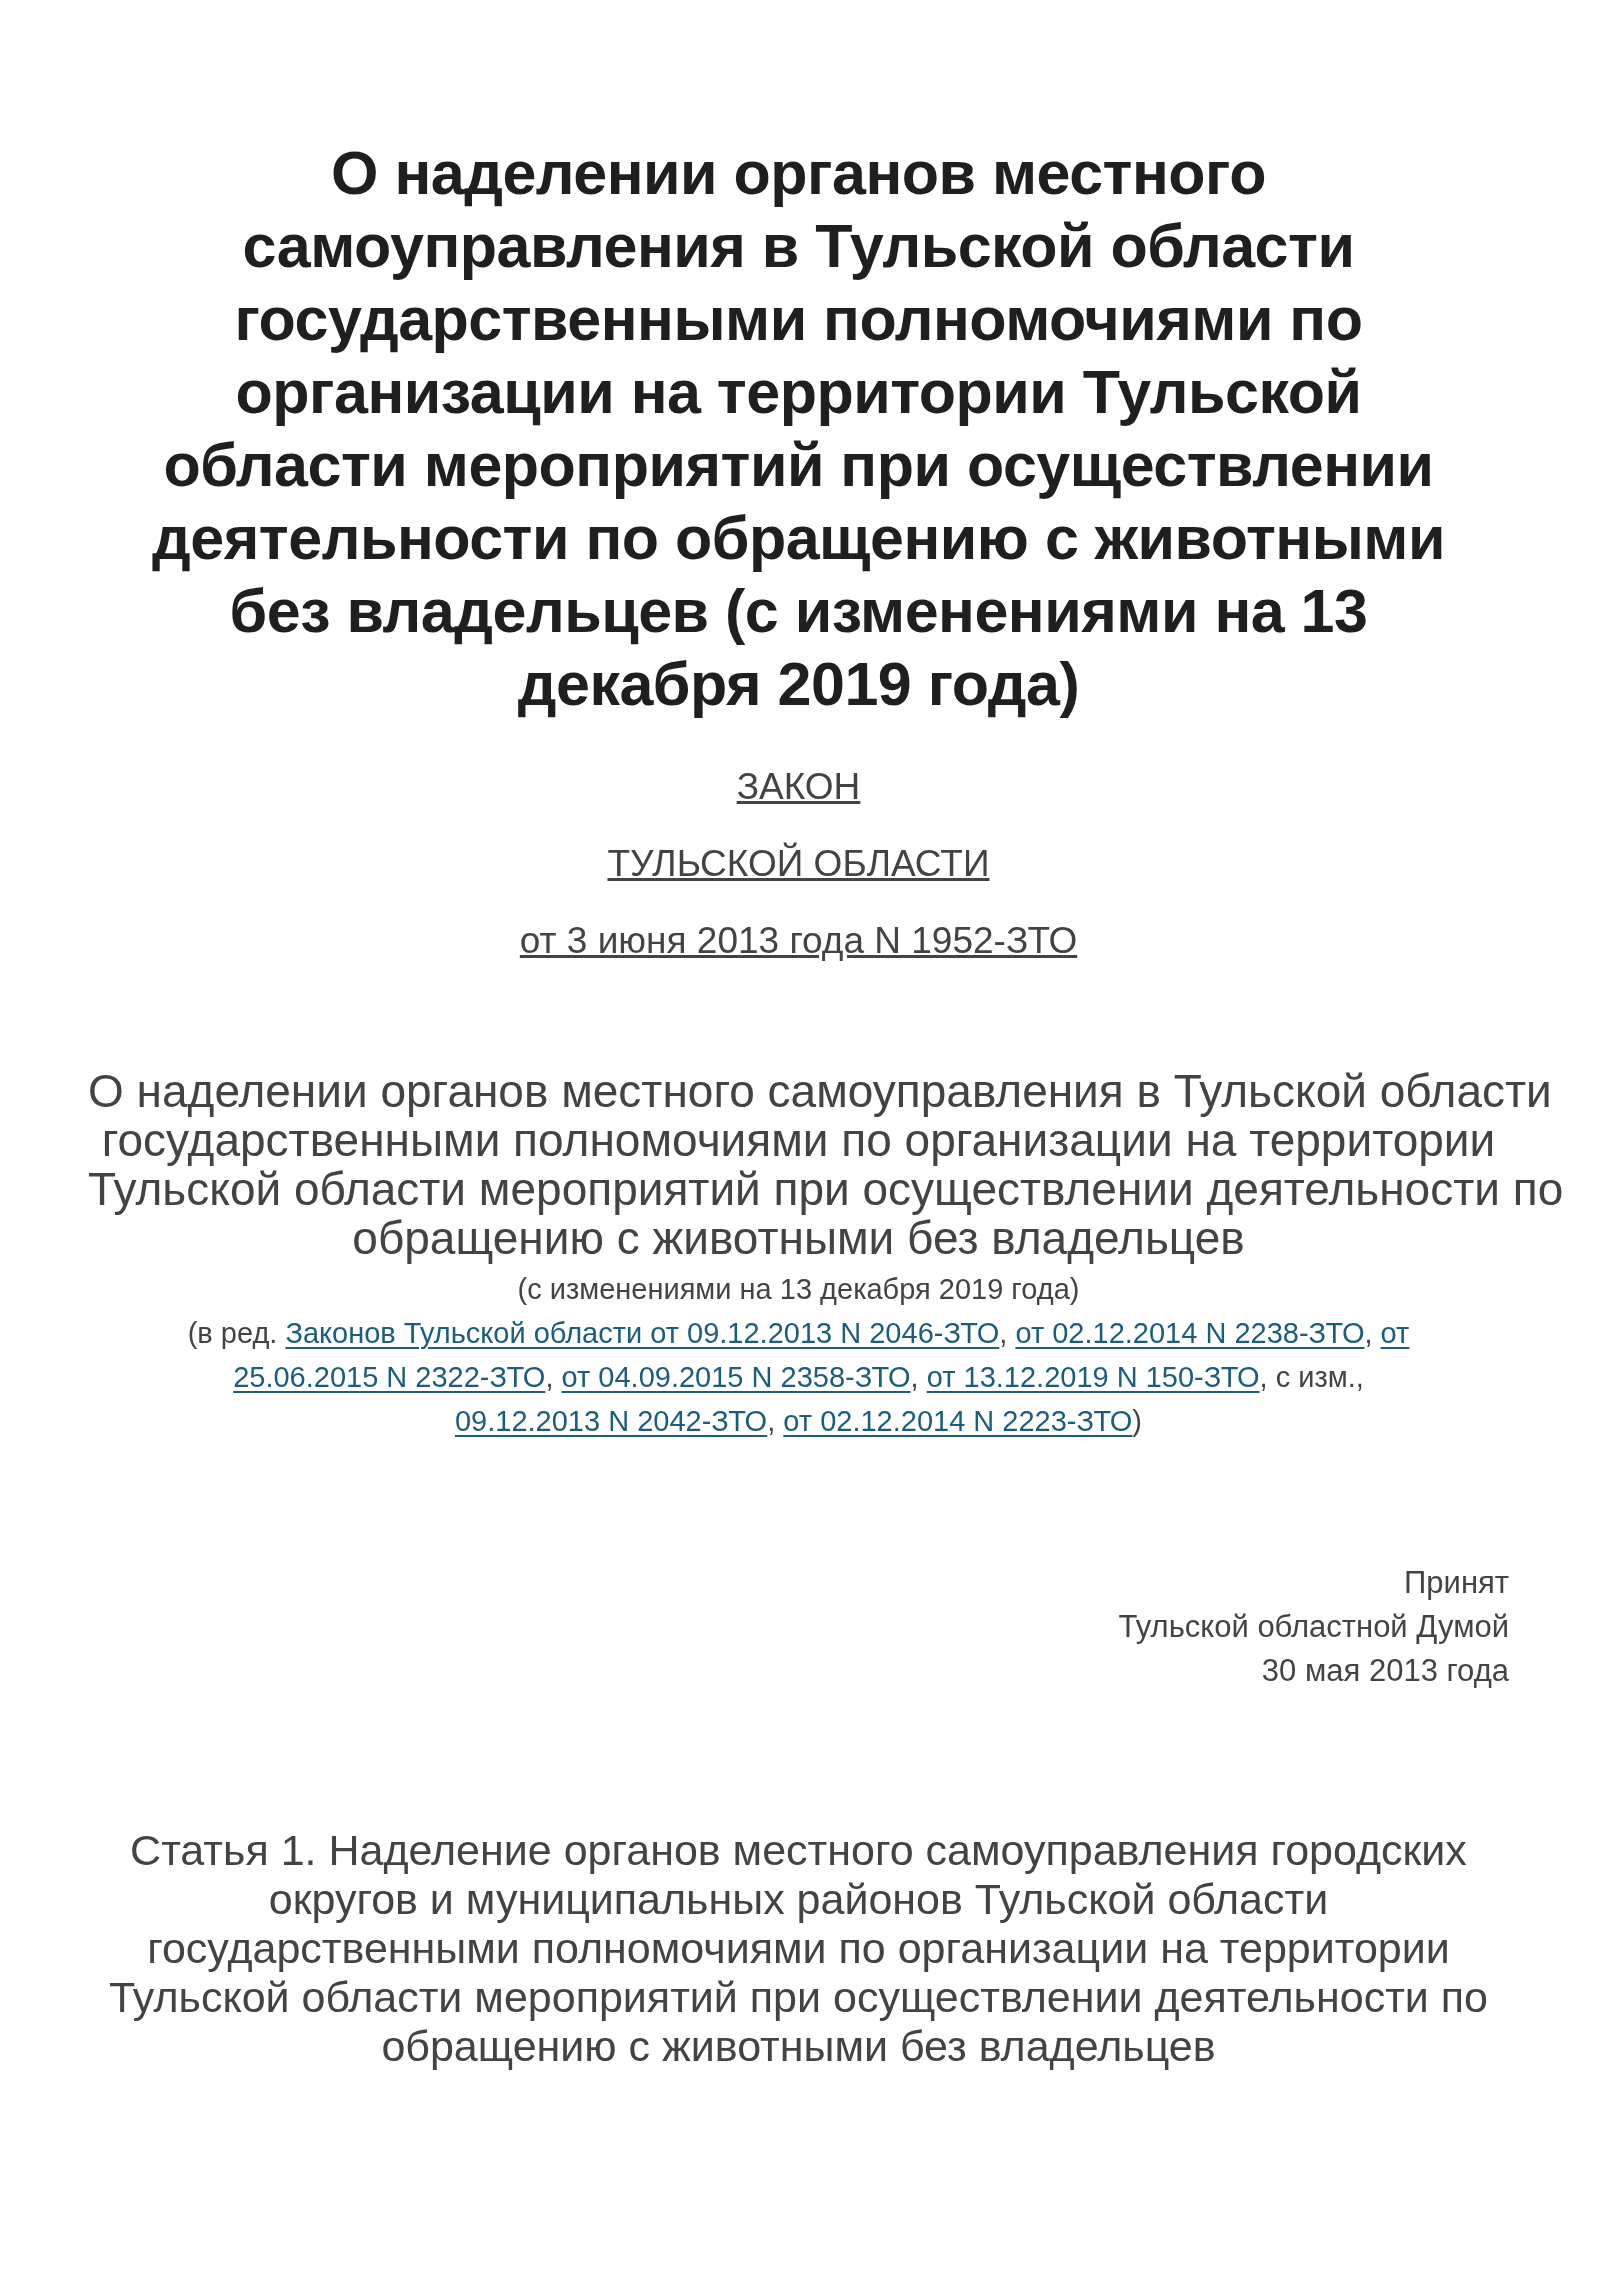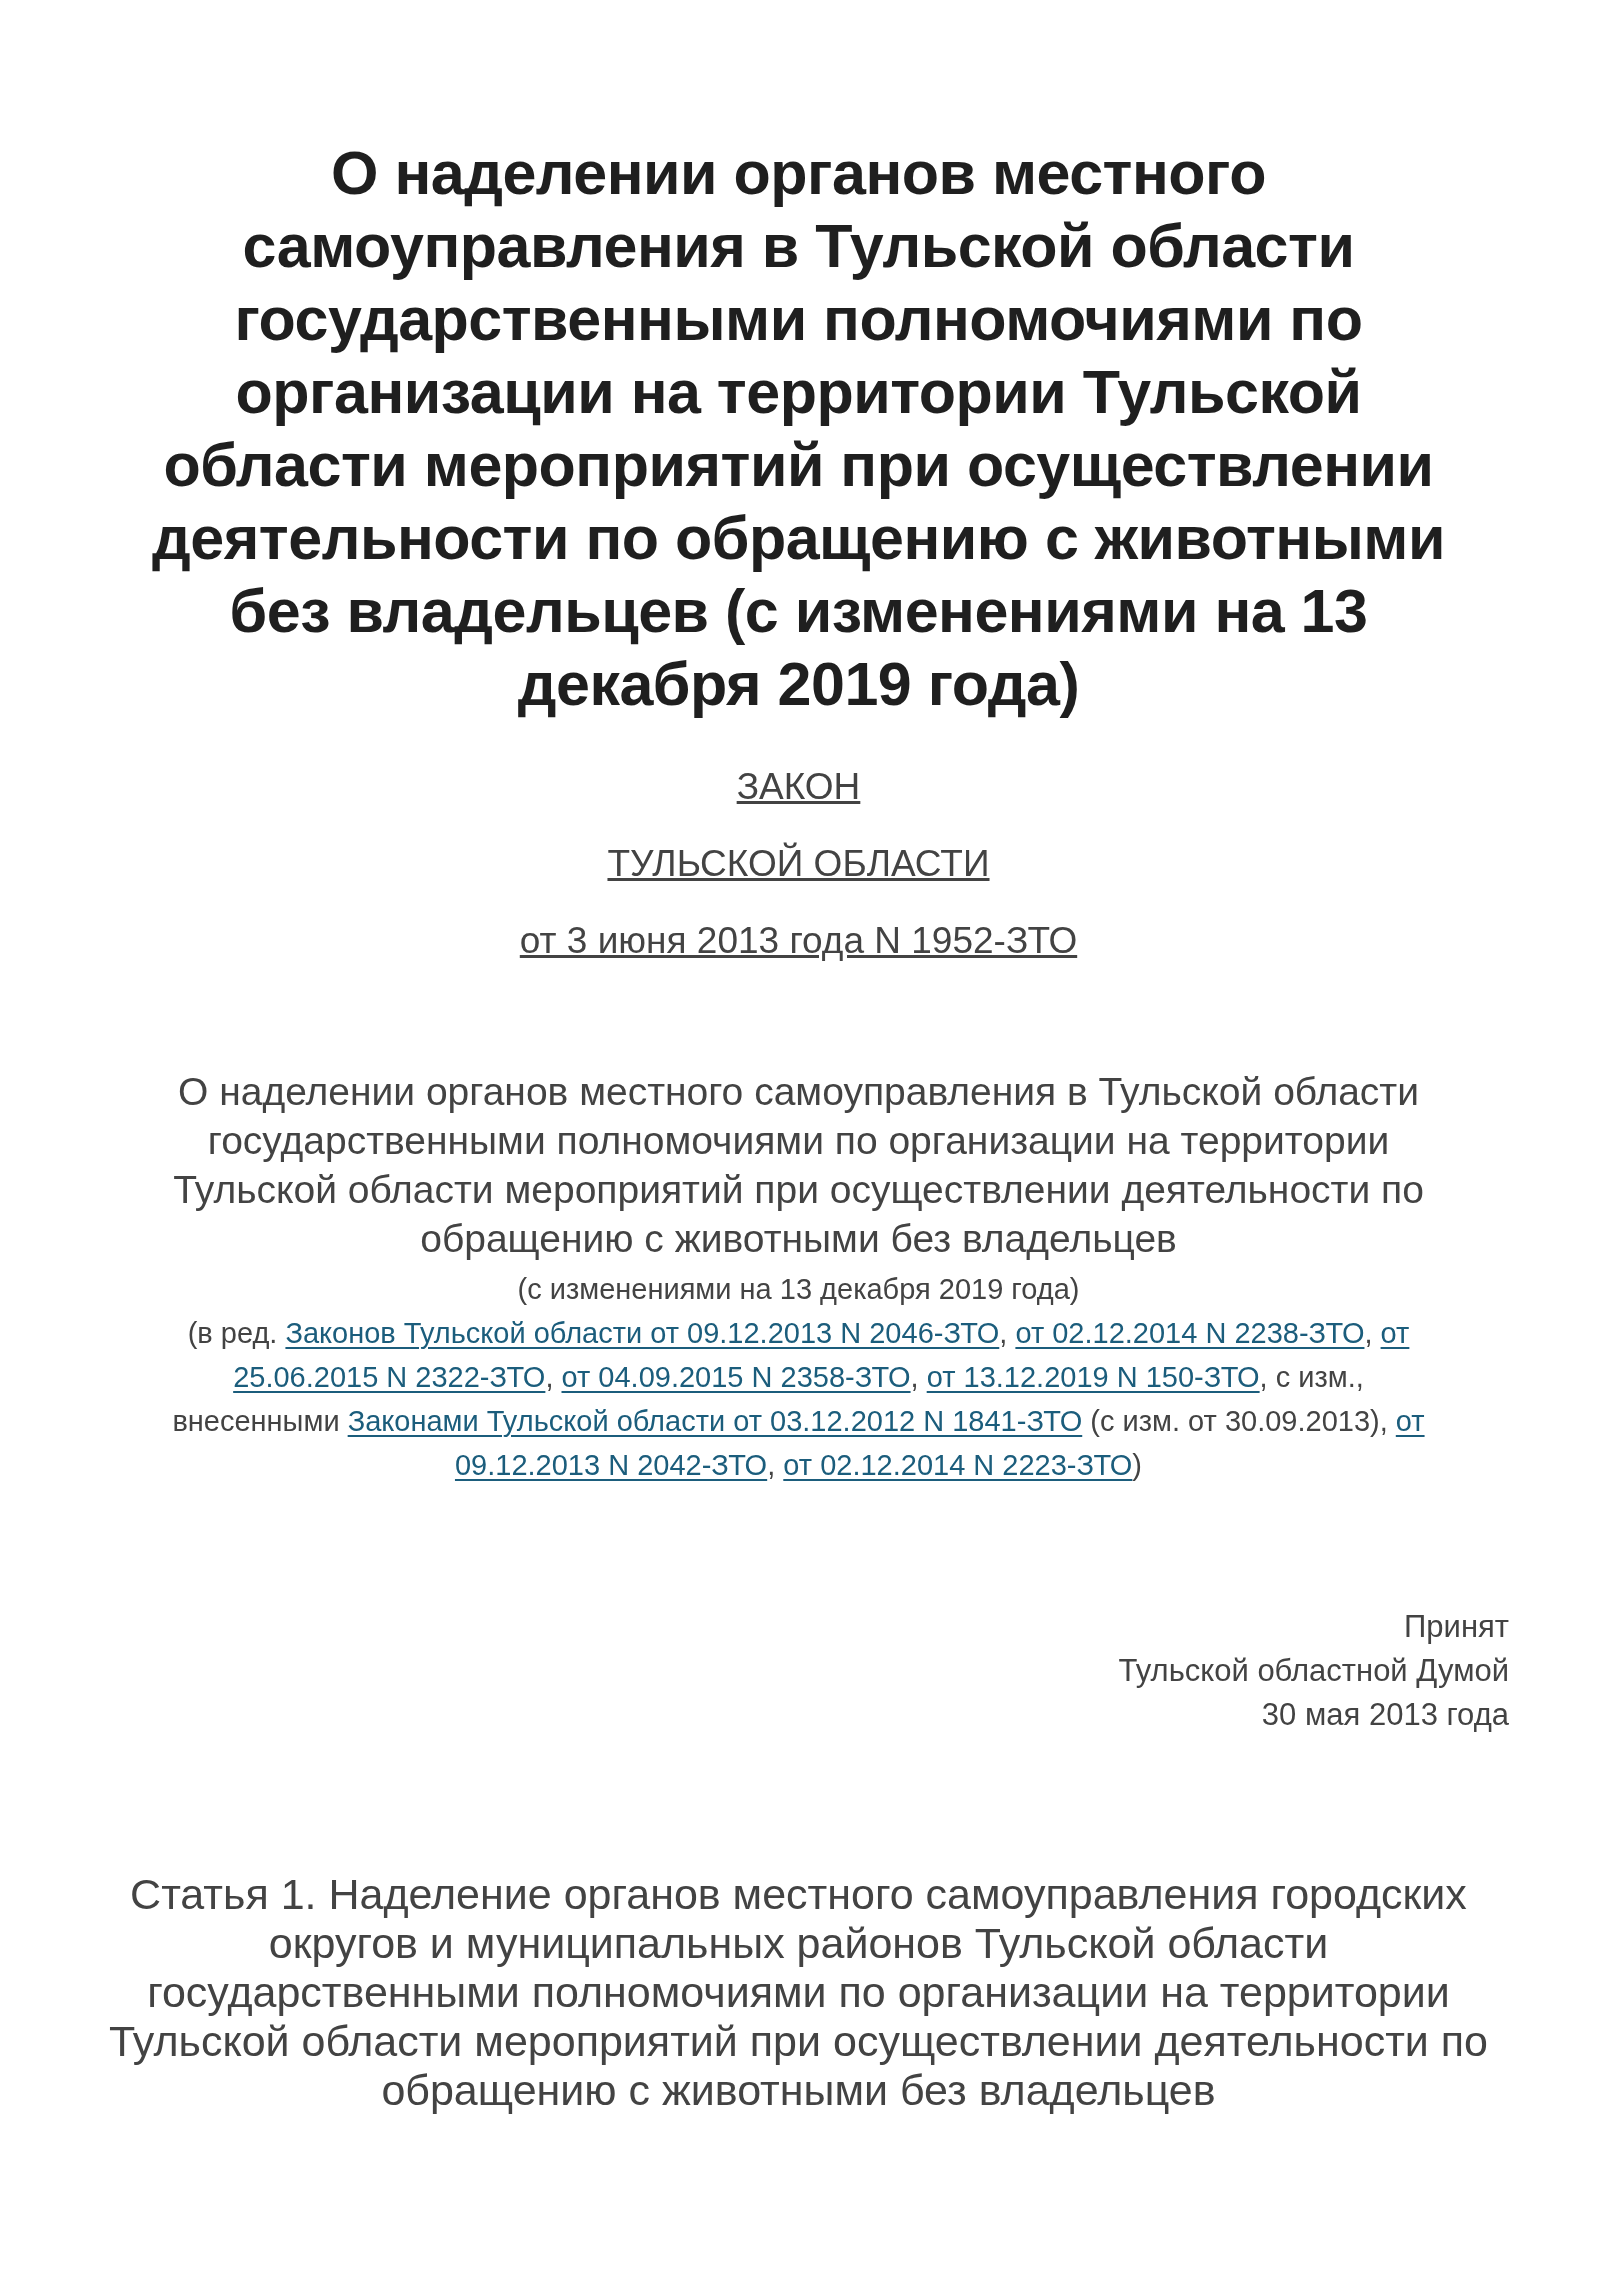--- a/index.html
+++ b/index.html
@@ -35,21 +35,21 @@
     text-align: center;
     font-size: 37px;
     line-height: 49px;
     text-decoration: underline;
   }
   .law-heading .line { white-space: nowrap; }
   .law-heading .line + .line { margin-top: 28px; }
   .subject {
     margin-top: 102px;
     text-align: center;
-    font-size: 39px;
+    font-size: 46px;
     line-height: 49px;
   }
   .subject .line { white-space: nowrap; }
   .notes {
     margin-top: 3.9px;
     text-align: center;
     font-size: 29px;
     line-height: 44px;
   }
   .notes .line { white-space: pre; }
@@ -102,21 +102,20 @@
       <div class="line">О наделении органов местного самоуправления в Тульской области</div>
       <div class="line">государственными полномочиями по организации на территории</div>
       <div class="line">Тульской области мероприятий при осуществлении деятельности по</div>
       <div class="line">обращению с животными без владельцев</div>
     </div>
 
     <div class="notes">
       <div class="line">(с изменениями на 13 декабря 2019 года)</div>
       <div class="line"><span>(в ред. </span><a class="link">Законов Тульской области от 09.12.2013 N 2046-ЗТО</a><span>, </span><a class="link">от 02.12.2014 N 2238-ЗТО</a><span>, </span><a class="link">от</a></div>
       <div class="line"><a class="link">25.06.2015 N 2322-ЗТО</a><span>, </span><a class="link">от 04.09.2015 N 2358-ЗТО</a><span>, </span><a class="link">от 13.12.2019 N 150-ЗТО</a><span>, с изм.,</span></div>
-      <div class="line"><span>внесенными </span><a class="link">Законами Тульской области от 03.12.2012 N 1841-ЗТО</a><span> (с изм. от 30.09.2013), </span><a class="link">от</a></div>
       <div class="line"><a class="link">09.12.2013 N 2042-ЗТО</a><span>, </span><a class="link">от 02.12.2014 N 2223-ЗТО</a><span>)</span></div>
     </div>
 
     <div class="adoption">
       <div class="line">Принят</div>
       <div class="line">Тульской областной Думой</div>
       <div class="line">30 мая 2013 года</div>
     </div>
 
     <div class="article">

